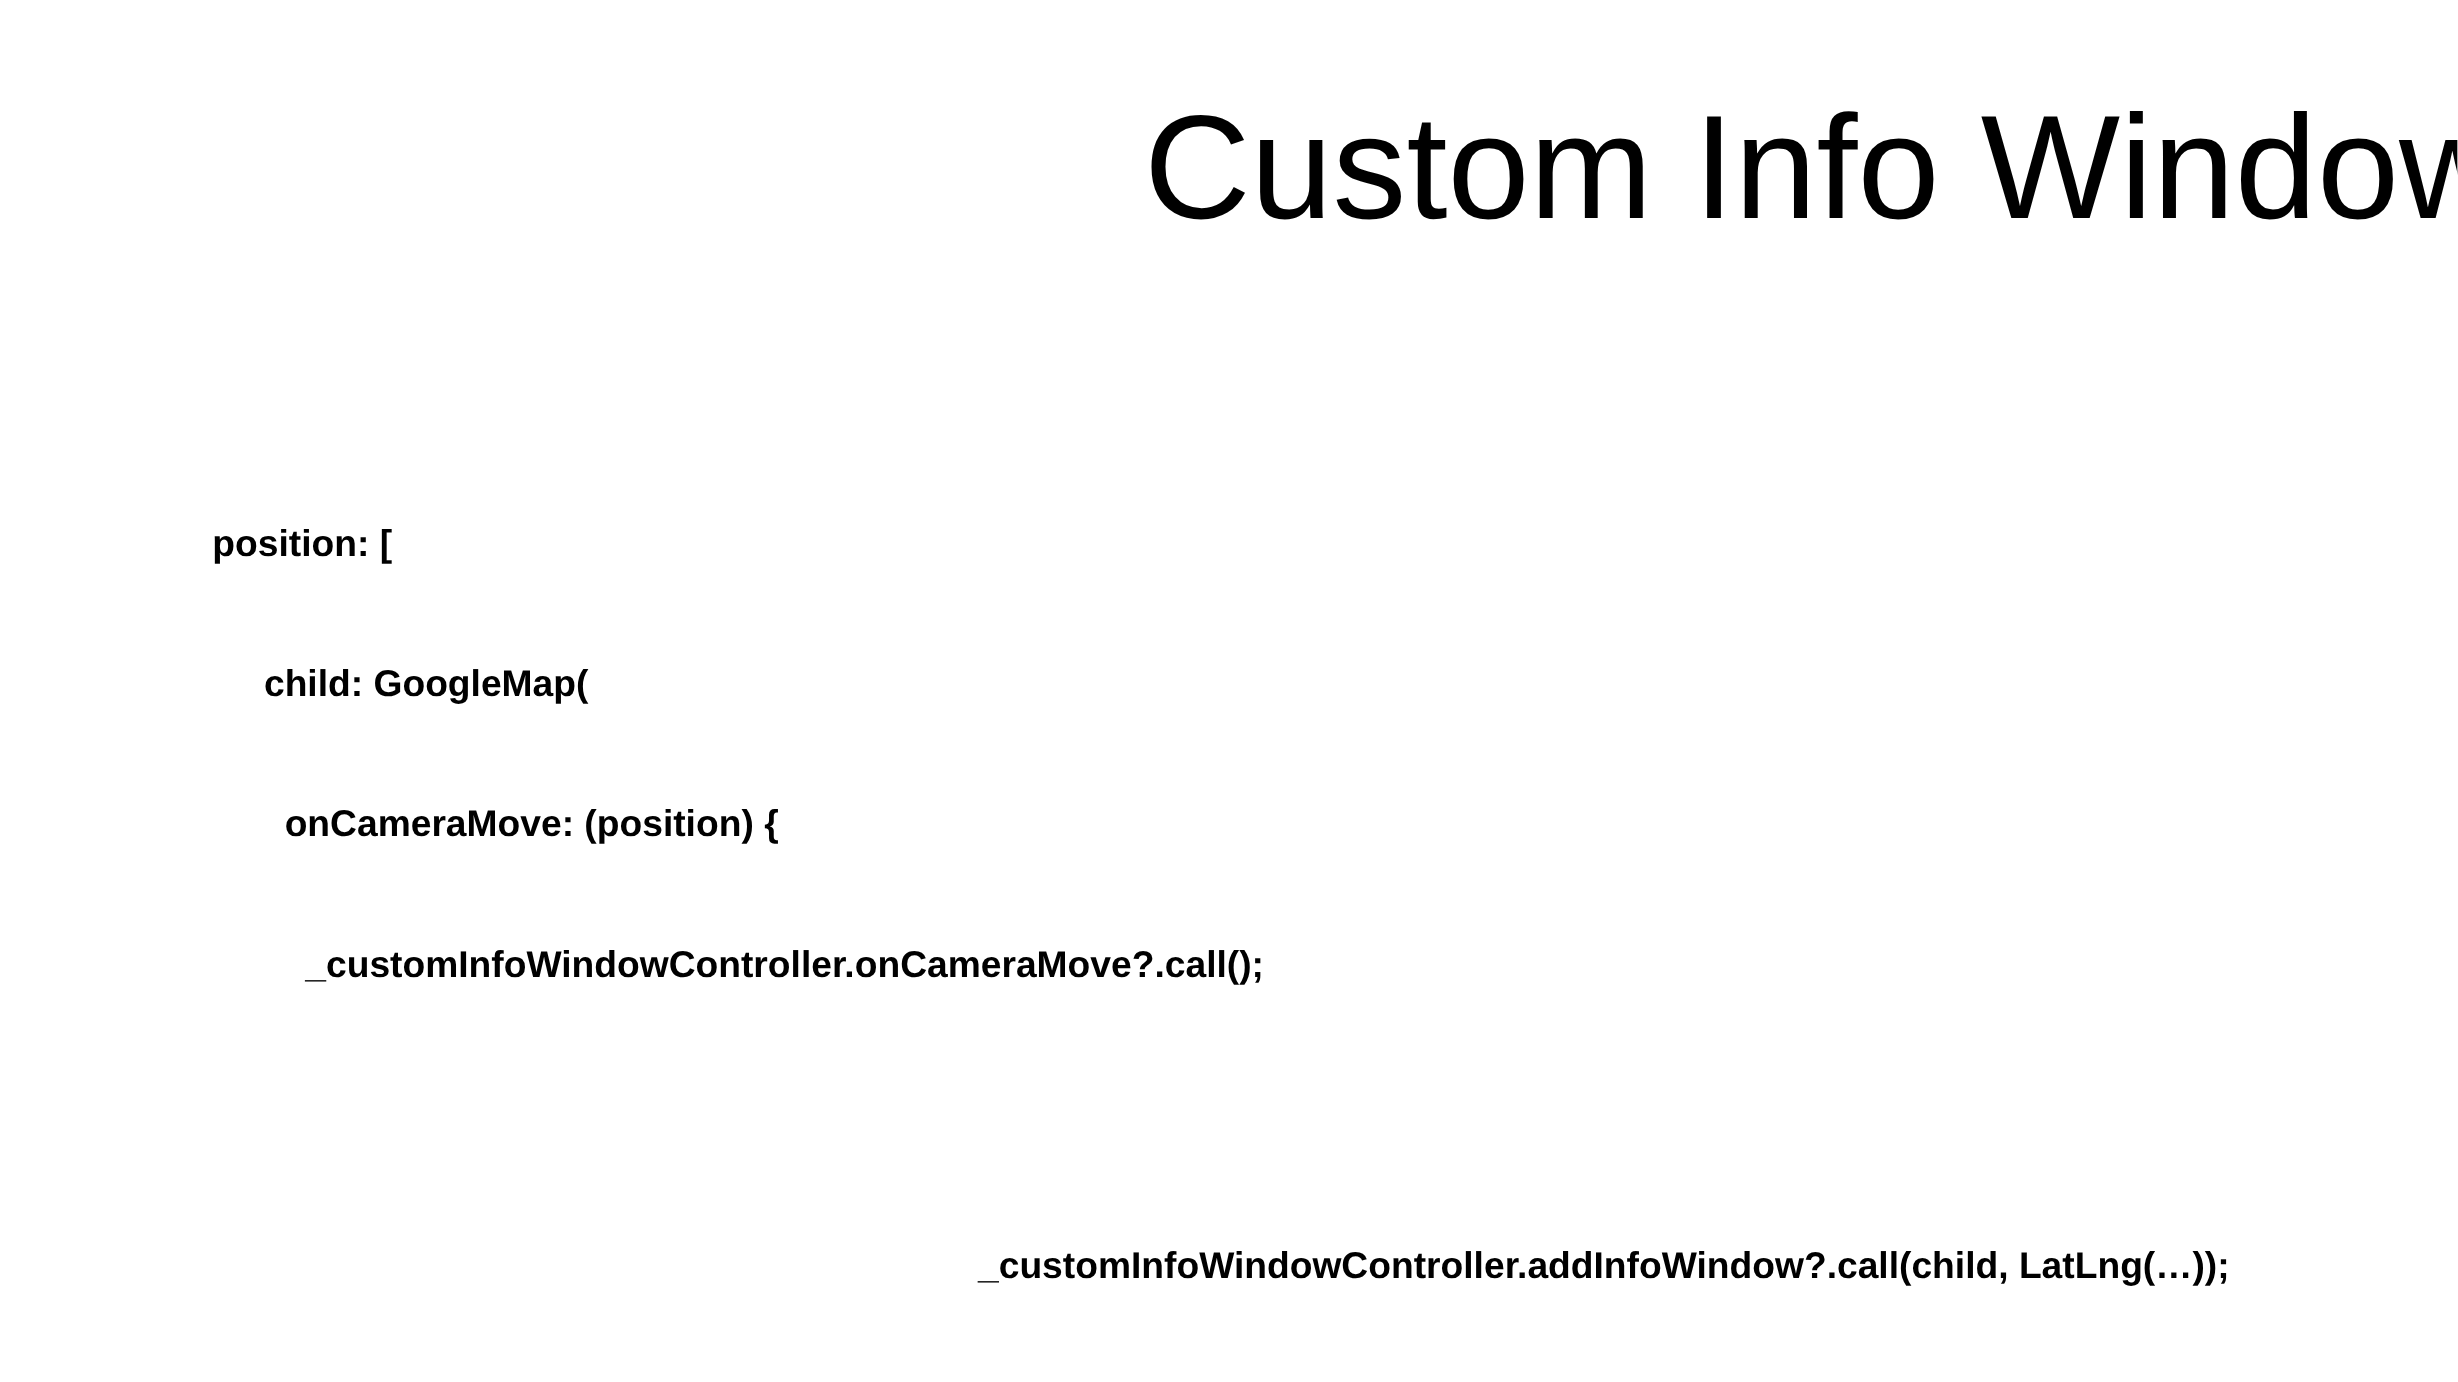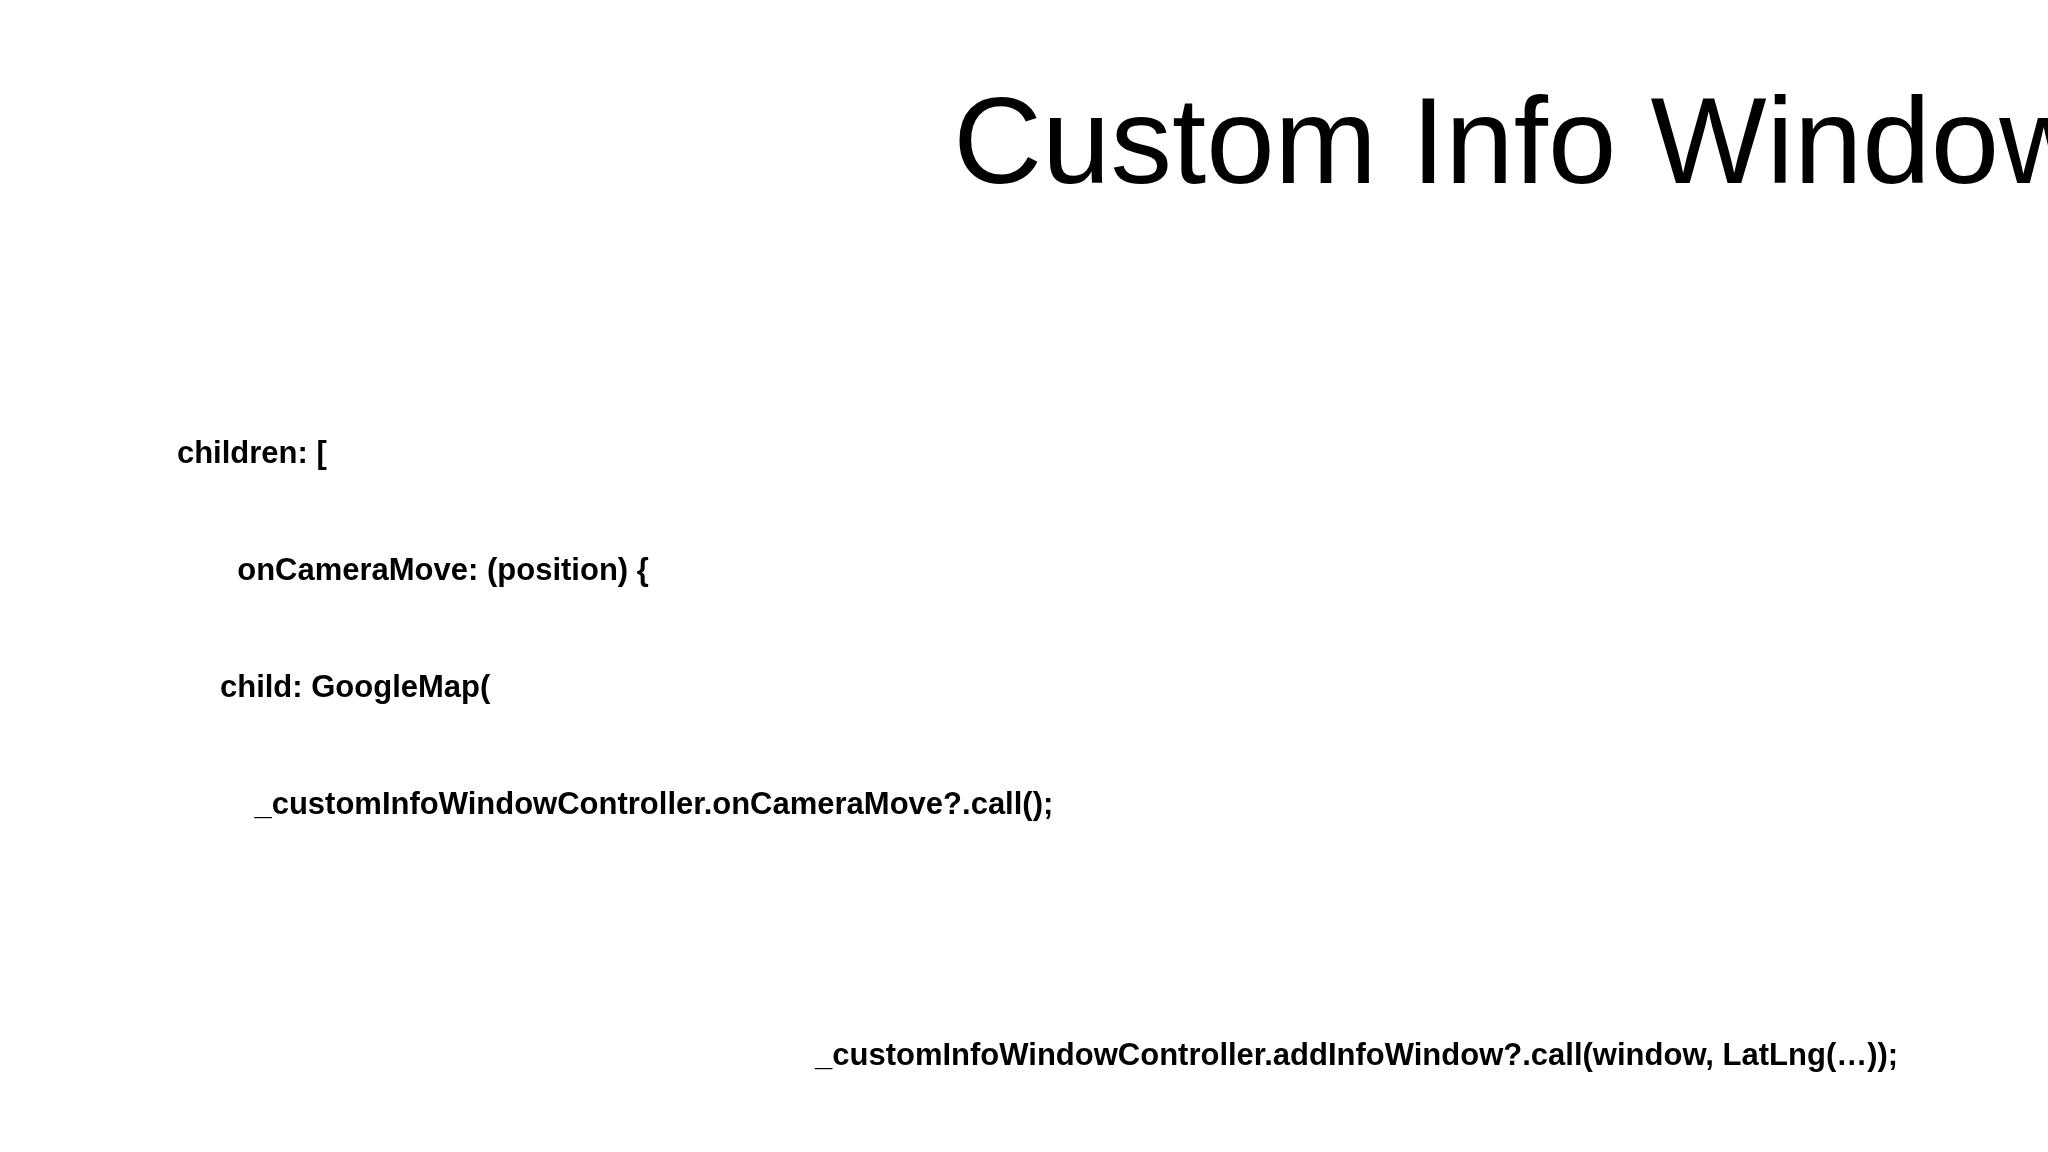--- a/index.html
+++ b/index.html
@@ -52,37 +52,37 @@
 </style>
 </head>
 <body>
 
 <div class="slide">
 
   <h1 class="title">Custom Info Window</h1>
 
   <div class="code main-code">
     <div class="code-line"></div>
-    <div class="code-line">        children: [</div>
+    <div class="code-line">        position: [</div>
+    <div class="code-line">             child: GoogleMap(</div>
     <div class="code-line">               onCameraMove: (position) {</div>
-    <div class="code-line">             child: GoogleMap(</div>
     <div class="code-line">                 _customInfoWindowController.onCameraMove?.call();</div>
     
     
     
     
     
     
     
     
     
     
     
     
     
   </div>
 
   <div class="code snippet-code">
-    <div class="code-line">_customInfoWindowController.addInfoWindow?.call(window, LatLng(…));</div>
+    <div class="code-line">_customInfoWindowController.addInfoWindow?.call(child, LatLng(…));</div>
     
   </div>
 
 </div>
 
 </body></html>

